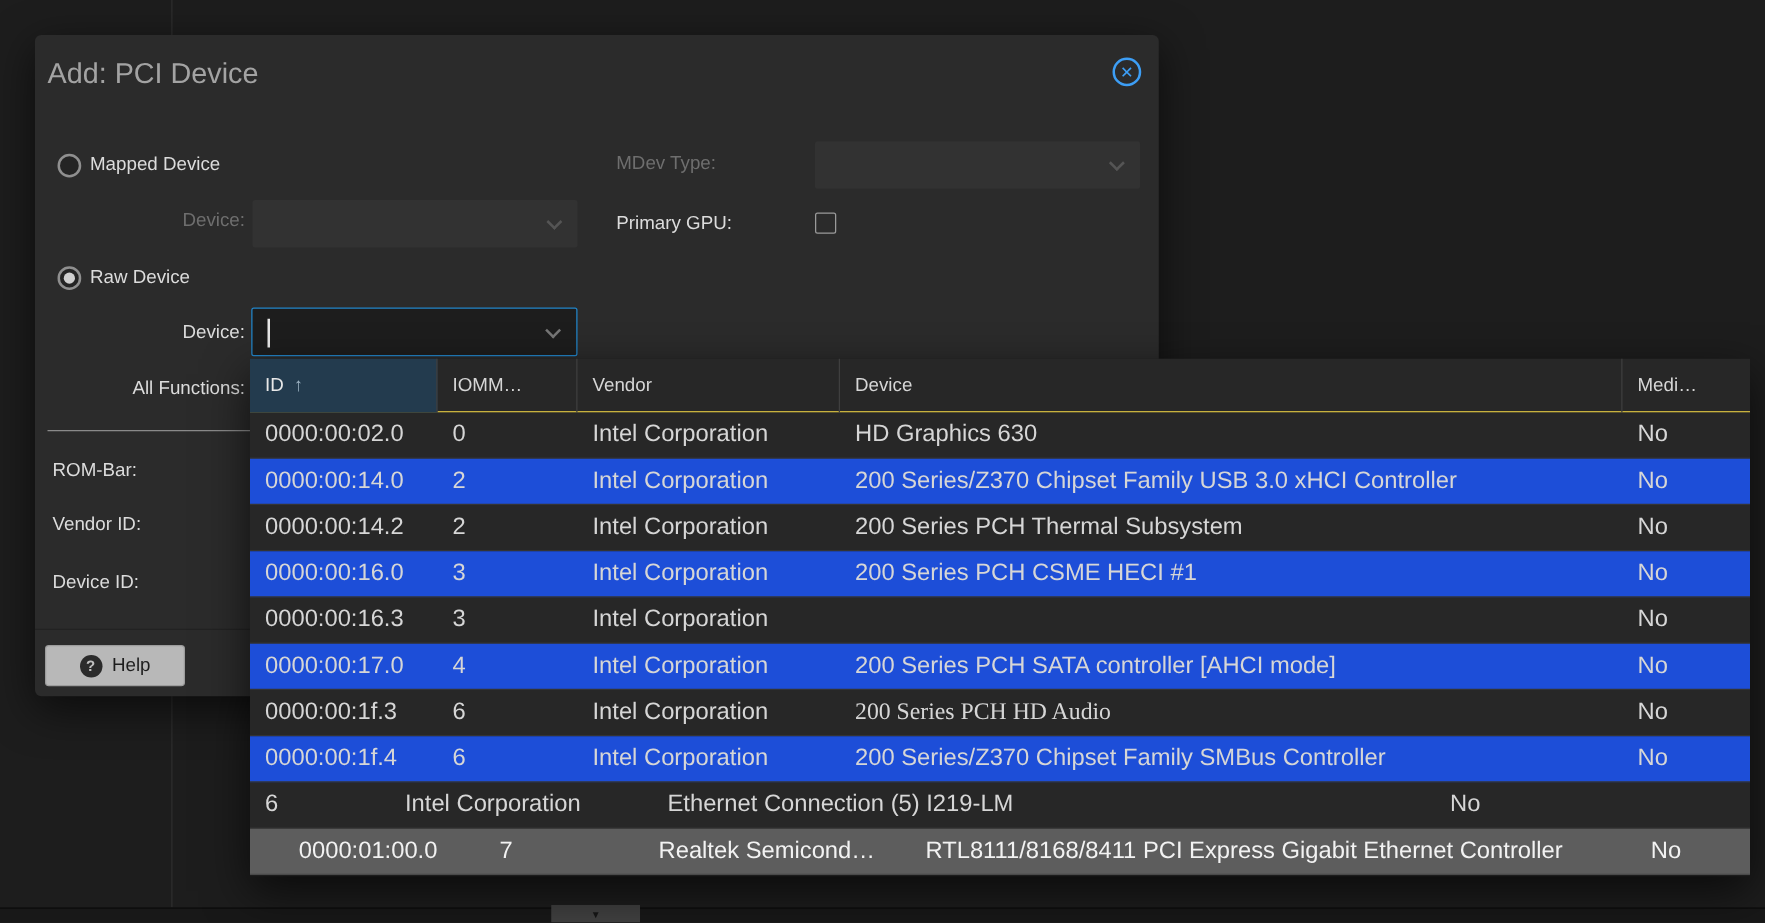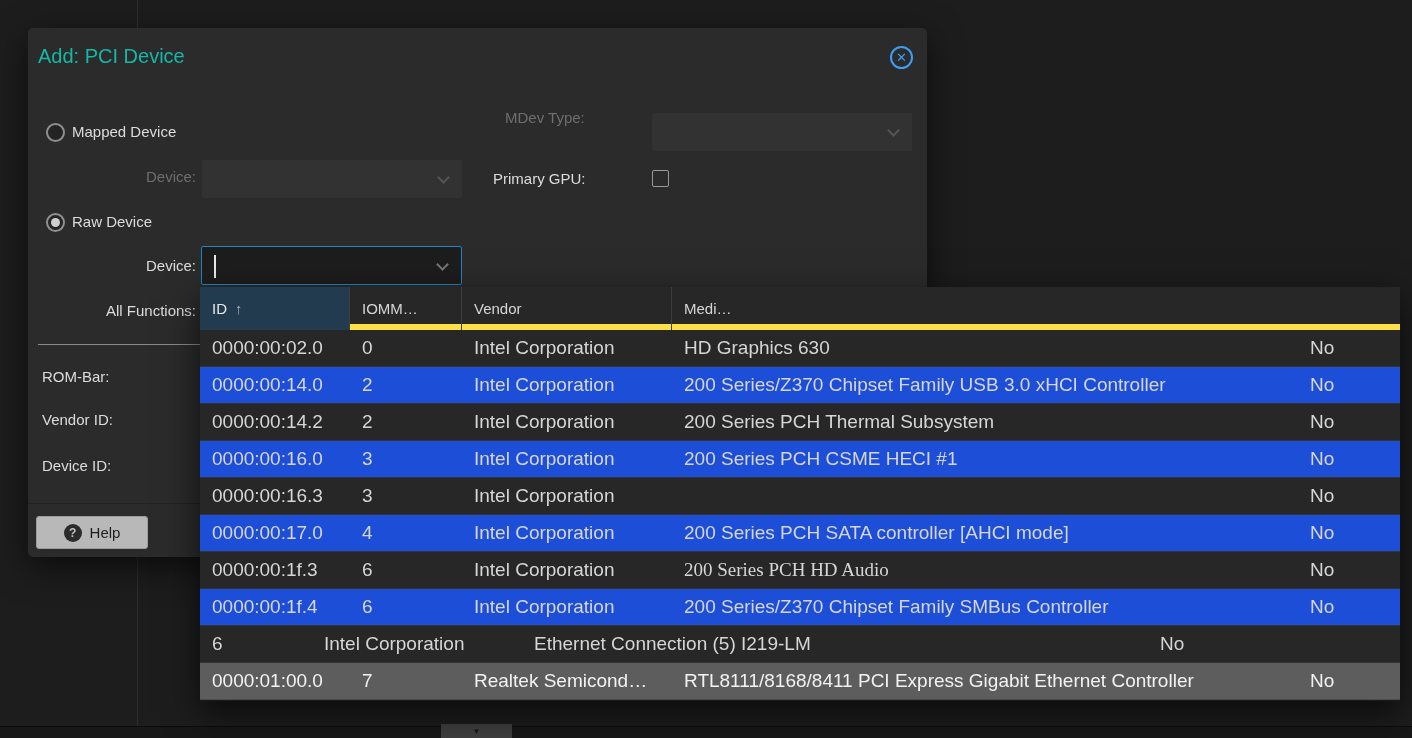--- a/index.html
+++ b/index.html
@@ -12,21 +12,21 @@
   .bg-bottom { position:absolute; left:0; top:726px; width:1412px; height:12px;
                background:#181818; border-top:1px solid #0b0b0b; }
   .bg-handle { position:absolute; left:441px; top:724px; width:71px; height:14px;
                background:#404040; display:flex; align-items:center; justify-content:center;
                font-size:8px; color:#161616; }
 
   
   .dialog { position:absolute; left:28px; top:28px; width:899px; height:529px;
             background:#2b2b2b; border-radius:5px; box-shadow:0 10px 34px rgba(0,0,0,.6);
             color:#dcdcdc; font-size:15px; }
-  .dialog .title { position:absolute; left:10px; top:17px; font-size:20px; color:#14b8a6; }
+  .dialog .title { position:absolute; left:10px; top:17px; font-size:23px; color:#a3a3a3; }
   .close-btn { position:absolute; left:862px; top:18px; width:23px; height:23px;
                border:2px solid #3d9ef5; border-radius:50%; color:#3d9ef5;
                display:flex; align-items:center; justify-content:center;
                font-size:13px; line-height:1; cursor:pointer; }
 
   .lbl { position:absolute; height:20px; line-height:20px; white-space:nowrap; }
   .lbl.disabled { color:#6e6e6e; }
   .lbl.right { text-align:right; }
 
   .radio { position:absolute; width:19px; height:19px; border:2px solid #8f8f8f;
@@ -54,53 +54,53 @@
               background:#b8b8b8; border:1px solid #9c9c9c; border-radius:3px;
               display:flex; align-items:center; justify-content:center; gap:8px;
               color:#1e1e1e; font-size:15px; cursor:pointer; }
   .qmark { width:18px; height:18px; border-radius:50%; background:#2b2b2b; color:#c0c0c0;
            display:flex; align-items:center; justify-content:center;
            font-size:12px; font-weight:bold; }
 
   
   .panel { position:absolute; left:200px; top:287px; width:1200px; height:414px;
            background:#1c1c1c; box-shadow:0 12px 34px rgba(0,0,0,.65); }
-  .thead { display:flex; height:43px; border-bottom:6px solid #fde047; background:#272727; }
+  .thead { display:flex; height:43px; border-bottom:1px solid #fde047; background:#272727; }
   .hcell { height:43px; display:flex; align-items:center; padding-left:12px;
            color:#d6d6d6; border-right:1px solid #3f3f3f; font-size:15px; cursor:pointer; }
   .hcell:last-child { border-right:none; }
   .hcell.sorted { background:#233b4e; color:#e8e8e8; }
   .sort-arrow { margin-left:8px; color:#9db3c2; font-size:15px; }
   .trow { display:flex; height:37px; border-bottom:1px solid #343434; cursor:pointer; }
   .trow.odd { background:#272727; }
   .trow.even { background:#1d4ed8; }
   .trow.selected { background:#5d5d5d; border-bottom-color:#4a4a4a; }
   .tcell { display:flex; align-items:center; padding-left:12px; color:#d6d6d6;
            font-size:19px; white-space:nowrap; overflow:hidden; }
-  .trow.selected .tcell { color:#f2f2f2; }
+  .trow.selected .tcell { color:#f2f2f2;margin-left:27px; }
 </style>
 </head>
 <body>
 
 <div class="page">
 
   <div class="bg-vline"></div>
   <div class="bg-bottom"></div>
   <div class="bg-handle">
     <span>▼</span>
   </div>
 
   <div class="dialog">
     <span class="title">Add: PCI Device</span>
     <span class="close-btn">✕</span>
 
     <span class="radio" style="left:18px; top:95px;"></span>
     <span class="lbl" style="left:44px; top:94px;">Mapped Device</span>
 
-    <span class="lbl disabled" style="left:465px; top:80px;margin-left:12px;">MDev Type:</span>
+    <span class="lbl disabled" style="left:465px; top:93px;">MDev Type:</span>
     <div class="combo disabled" style="left:624px; top:85px;">
       <span class="chev"></span>
     </div>
 
     <span class="lbl disabled right" style="left:30px; top:139px; width:138px;">Device:</span>
     <div class="combo disabled" style="left:174px; top:132px;">
       <span class="chev"></span>
     </div>
 
     <span class="lbl" style="left:465px; top:141px;">Primary GPU:</span>
@@ -136,20 +136,23 @@
         <div class="hcell sorted" style="width: 150px;">
           <span>ID</span>
           <span class="sort-arrow">↑</span>
         </div>
         <div class="hcell" style="width: 112px;">
           <span>IOMM…</span>
         </div>
         <div class="hcell" style="width: 210px;">
           <span>Vendor</span>
         </div>
+        <div class="hcell" style="width: 626px;">
+          <span>Device</span>
+        </div>
         <div class="hcell" style="width: 102px;">
           <span>Medi…</span>
         </div>
       </div>
     <div class="tbody" id="tbody">
         <div class="trow odd">
           <div class="tcell" style="width: 150px;">0000:00:02.0</div>
           <div class="tcell" style="width: 112px;">0</div>
           <div class="tcell" style="width: 210px;">Intel Corporation</div>
           <div class="tcell" style="width: 626px;">HD Graphics 630</div>

